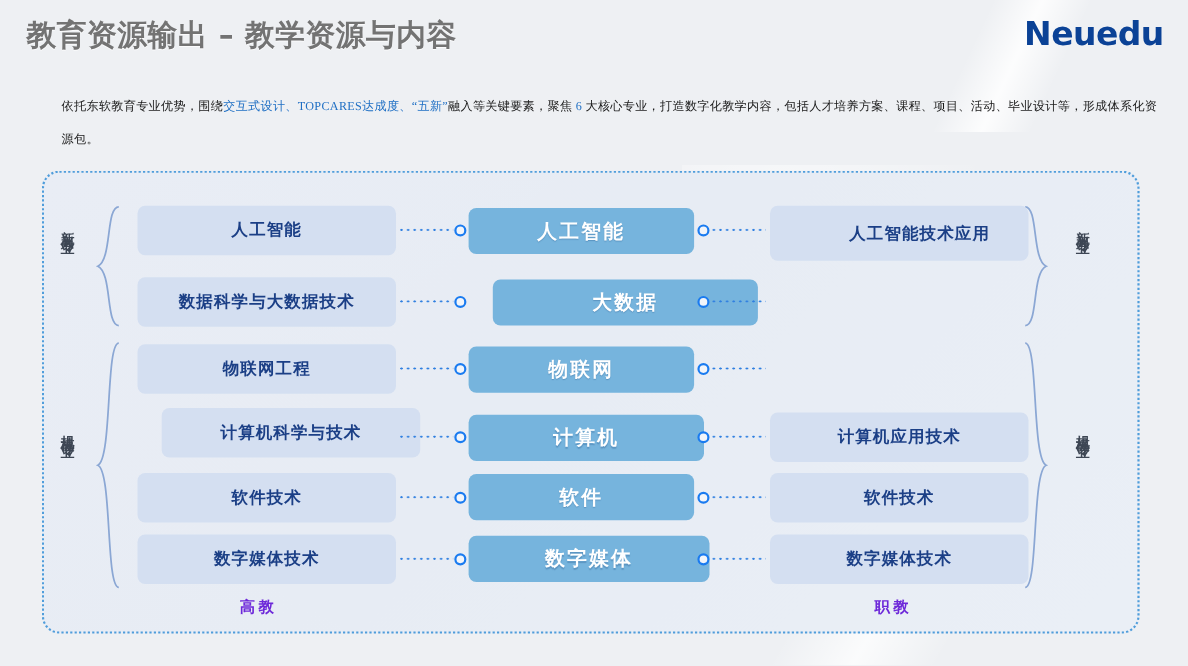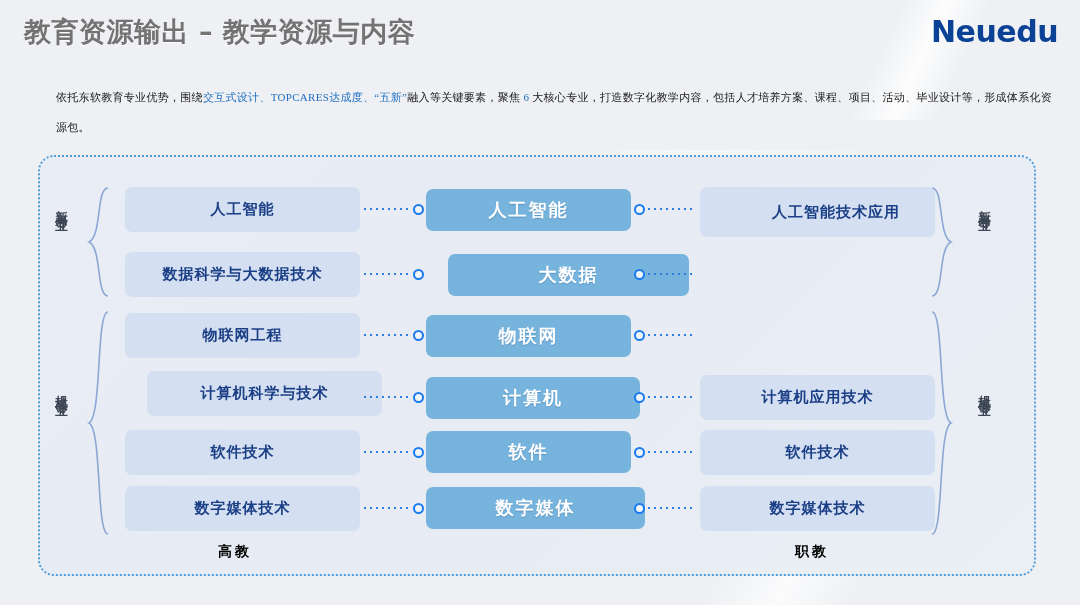--- a/index.html
+++ b/index.html
@@ -116,21 +116,21 @@
     text-orientation: upright;
     font-size: 12.5px; font-weight: bold;
     color: #3d4654; letter-spacing: 3px;
     line-height: 1;
   }
   .brace { position: absolute; }
 
   
   .caption {
     position: absolute;
-    font-size: 14px; font-weight: bold; color: #000000;
+    font-size: 14px; font-weight: bold; color: #6d28d9;
     letter-spacing: 3px;
   }
 </style>
 </head>
 <body>
 
 <div class="bg-sheen-a"></div>
 <div class="bg-sheen-b"></div>
 <div class="bg-sheen-c"></div>
 

